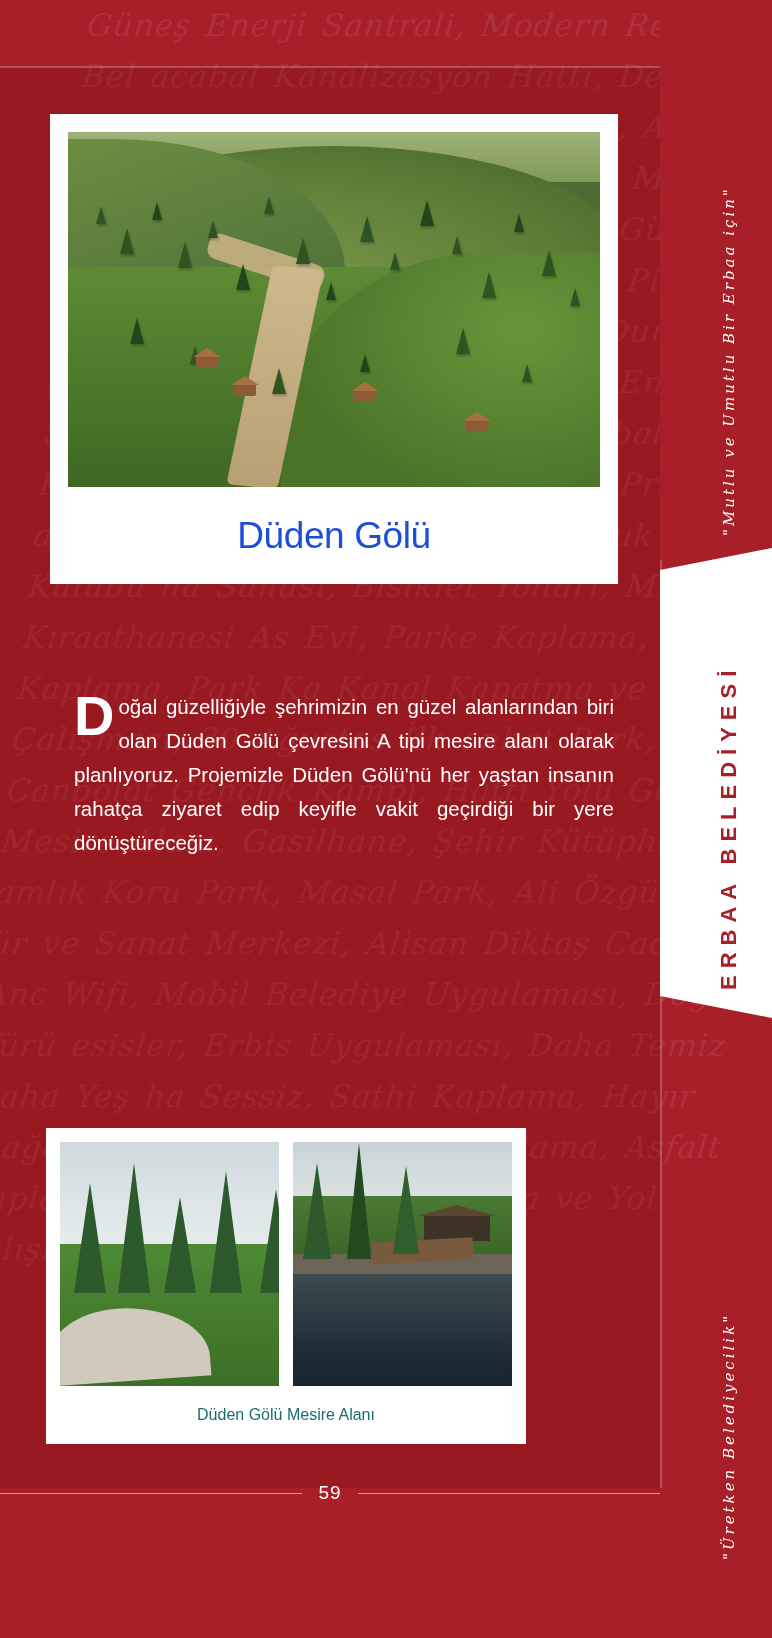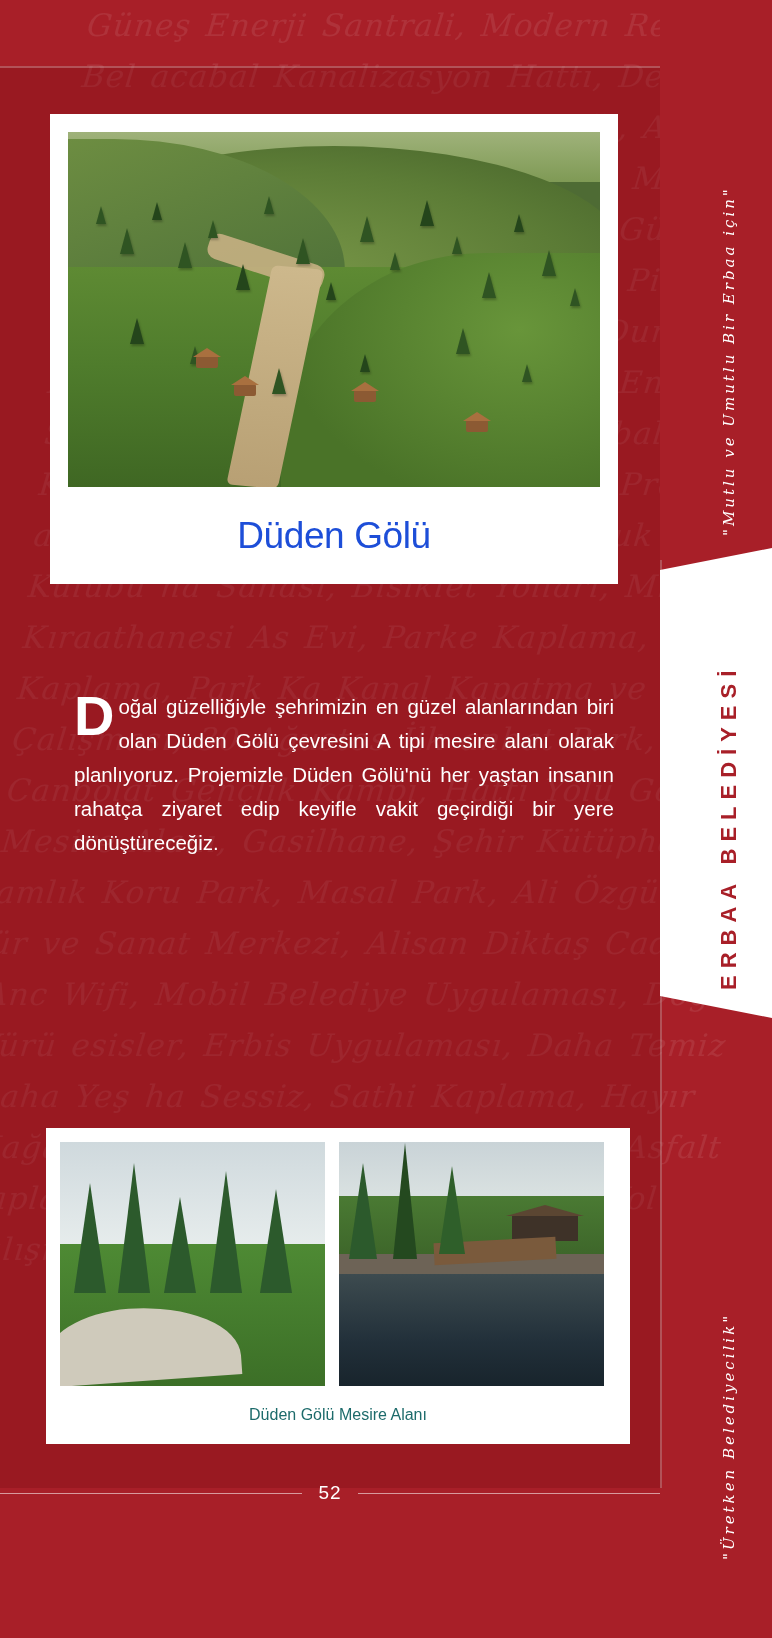--- a/index.html
+++ b/index.html
@@ -231,21 +231,21 @@
     font-weight: bold;
     padding: 0 4px 0 0;
     margin-top: 2px;
   }
 
   
   .gallery-card {
     position: absolute;
     left: 46px;
     top: 1128px;
-    width: 584px;
+    width: 480px;
     background: #ffffff;
     padding: 14px 14px 10px 14px;
     box-sizing: border-box;
   }
   .gallery-row {
     display: flex;
     gap: 14px;
   }
   .gal-img {
     width: 265px;
@@ -423,17 +423,17 @@
         <div class="bg-tree" style="position:absolute;left:54px;bottom:52%;width:0;height:0;border-left:12px solid transparent;border-right:12px solid transparent;border-bottom:116px solid #24491f;"></div>
         <div class="bg-tree" style="position:absolute;left:100px;bottom:54%;width:0;height:0;border-left:13px solid transparent;border-right:13px solid transparent;border-bottom:88px solid #2f5f2a;"></div>
         <div class="bg-tree" style="position:absolute;left:150px;bottom:54%;width:0;height:0;border-left:11px solid transparent;border-right:11px solid transparent;border-bottom:104px solid #27512200;"></div>
       </div>
     </div>
     <div class="gallery-caption">Düden Gölü Mesire Alanı</div>
   </div>
 
   <div class="footer">
     <div class="rule"></div>
-    <div class="page-num">52</div>
+    <div class="page-num">59</div>
     <div class="rule"></div>
   </div>
 
 </div>
 
 </body></html>

